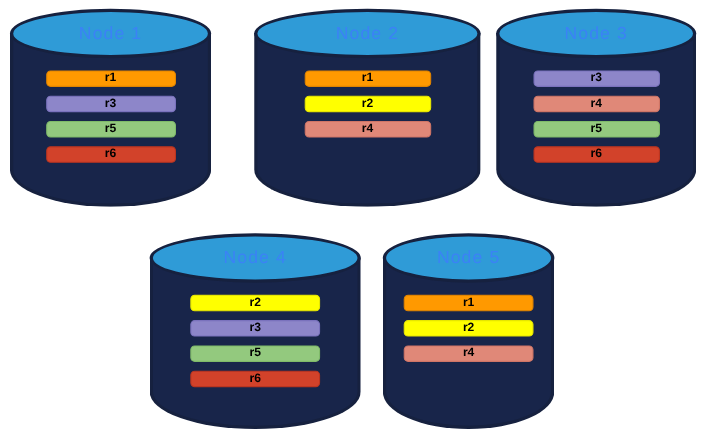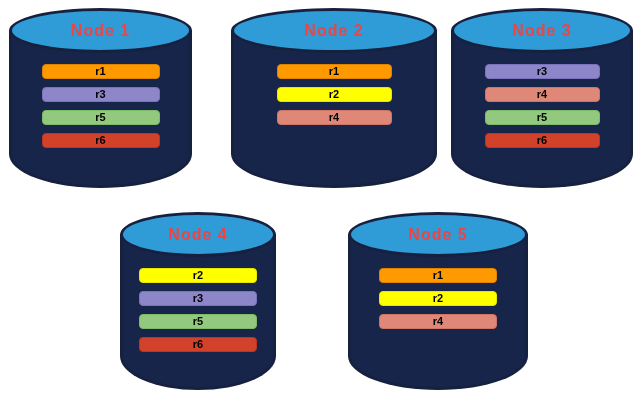--- a/index.html
+++ b/index.html
@@ -49,23 +49,23 @@
   }
   .node-title {
     position: absolute;
     left: 0;
     top: 0;
     width: 100%;
     height: 45px;
     display: flex;
     align-items: center;
     justify-content: center;
-    color: #ef4444;
+    color: #3b82f6;
     font-size: 16px;
-    font-weight: bold;
+    font-weight: normal;
     letter-spacing: 1px;
     z-index: 4;
     white-space: nowrap;
   }
 
   
   .bars {
     position: absolute;
     left: 0;
     top: 56px;
@@ -117,32 +117,32 @@
       <div class="cyl-body" style="height: 158px;"></div>
       <div class="cyl-top"></div>
       <div class="node-title">Node  3</div>
       <div class="bars">
         <div class="bar" style="width: 115px; background: rgb(141, 134, 201); border: 1px solid rgb(122, 114, 189);">r3</div>
         <div class="bar" style="width: 115px; background: rgb(224, 136, 120); border: 1px solid rgb(207, 117, 102);">r4</div>
         <div class="bar" style="width: 115px; background: rgb(147, 201, 126); border: 1px solid rgb(127, 186, 105);">r5</div>
         <div class="bar" style="width: 115px; background: rgb(210, 66, 42); border: 1px solid rgb(187, 53, 32);">r6</div>
       </div>
     </div>
-    <div class="node" style="left: 120px; top: 212px; width: 156px; height: 178px; text-align: center;">
+    <div class="node" style="left: 136px; top: 212px; width: 192px; height: 178px; text-align: center;">
       <div class="cyl-body" style="height: 156px;"></div>
       <div class="cyl-top"></div>
       <div class="node-title">Node  4</div>
       <div class="bars">
         <div class="bar" style="width: 118px; background: rgb(255, 255, 0); border: 1px solid rgb(230, 230, 0);">r2</div>
         <div class="bar" style="width: 118px; background: rgb(141, 134, 201); border: 1px solid rgb(122, 114, 189);">r3</div>
         <div class="bar" style="width: 118px; background: rgb(147, 201, 126); border: 1px solid rgb(127, 186, 105);">r5</div>
         <div class="bar" style="width: 118px; background: rgb(210, 66, 42); border: 1px solid rgb(187, 53, 32);">r6</div>
       </div>
     </div>
-    <div class="node" style="left: 348px; top: 212px; width: 180px; height: 178px; text-align: right;">
+    <div class="node" style="left: 348px; top: 212px; width: 156px; height: 178px; text-align: right;">
       <div class="cyl-body" style="height: 156px;"></div>
       <div class="cyl-top"></div>
       <div class="node-title">Node  5</div>
       <div class="bars">
         <div class="bar" style="width: 118px; background: rgb(255, 153, 0); border: 1px solid rgb(224, 132, 0);">r1</div>
         <div class="bar" style="width: 118px; background: rgb(255, 255, 0); border: 1px solid rgb(230, 230, 0);">r2</div>
         <div class="bar" style="width: 118px; background: rgb(224, 136, 120); border: 1px solid rgb(207, 117, 102);">r4</div>
       </div>
     </div>
   </div>

